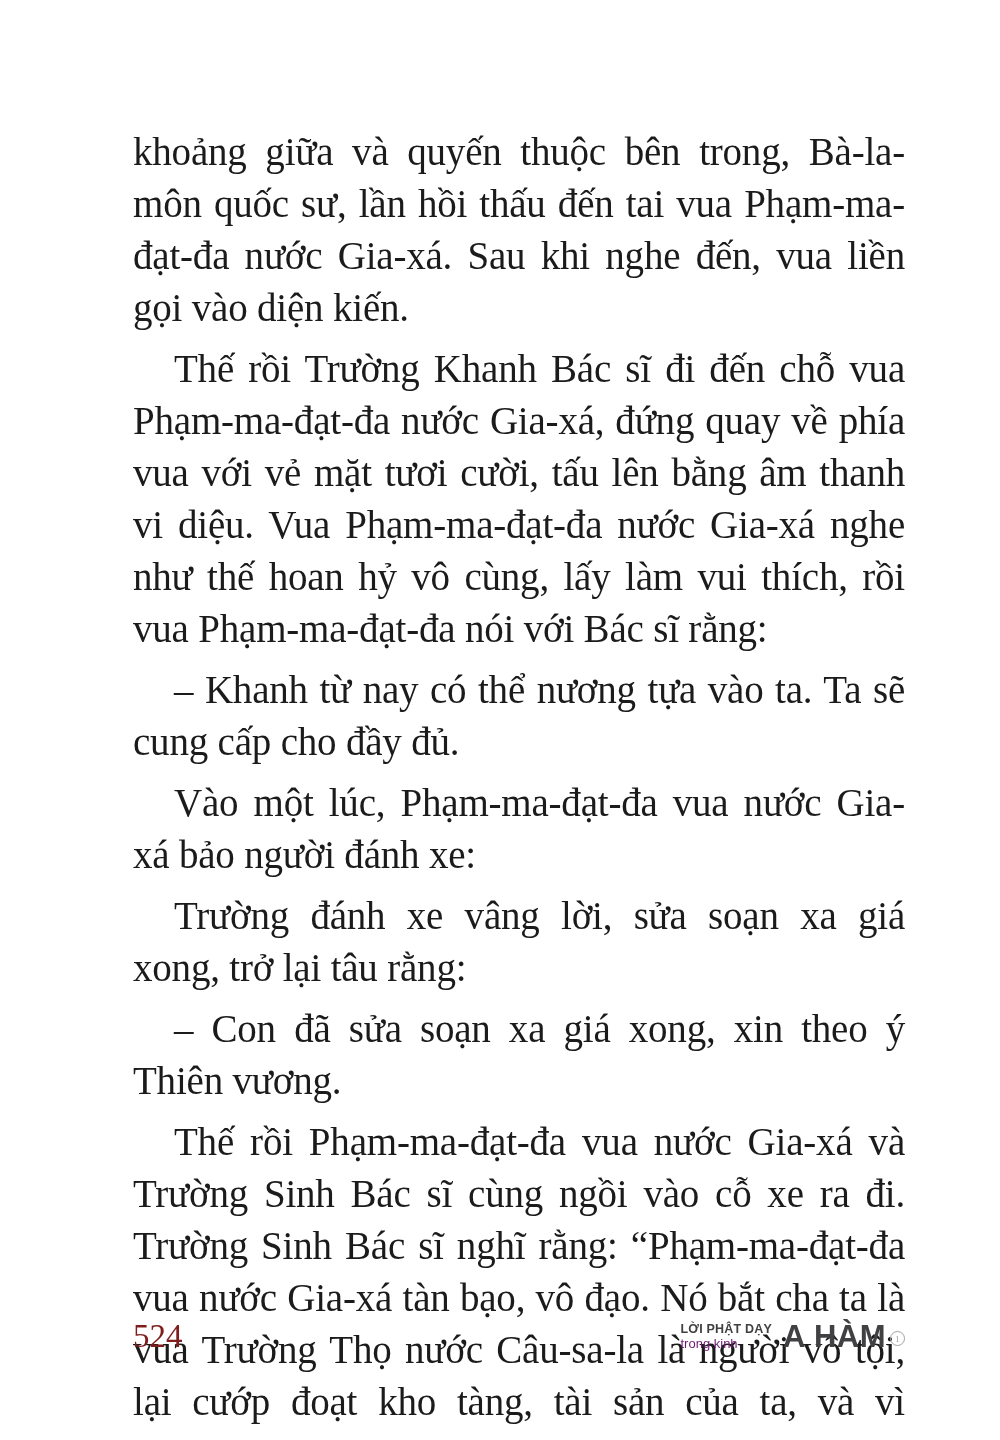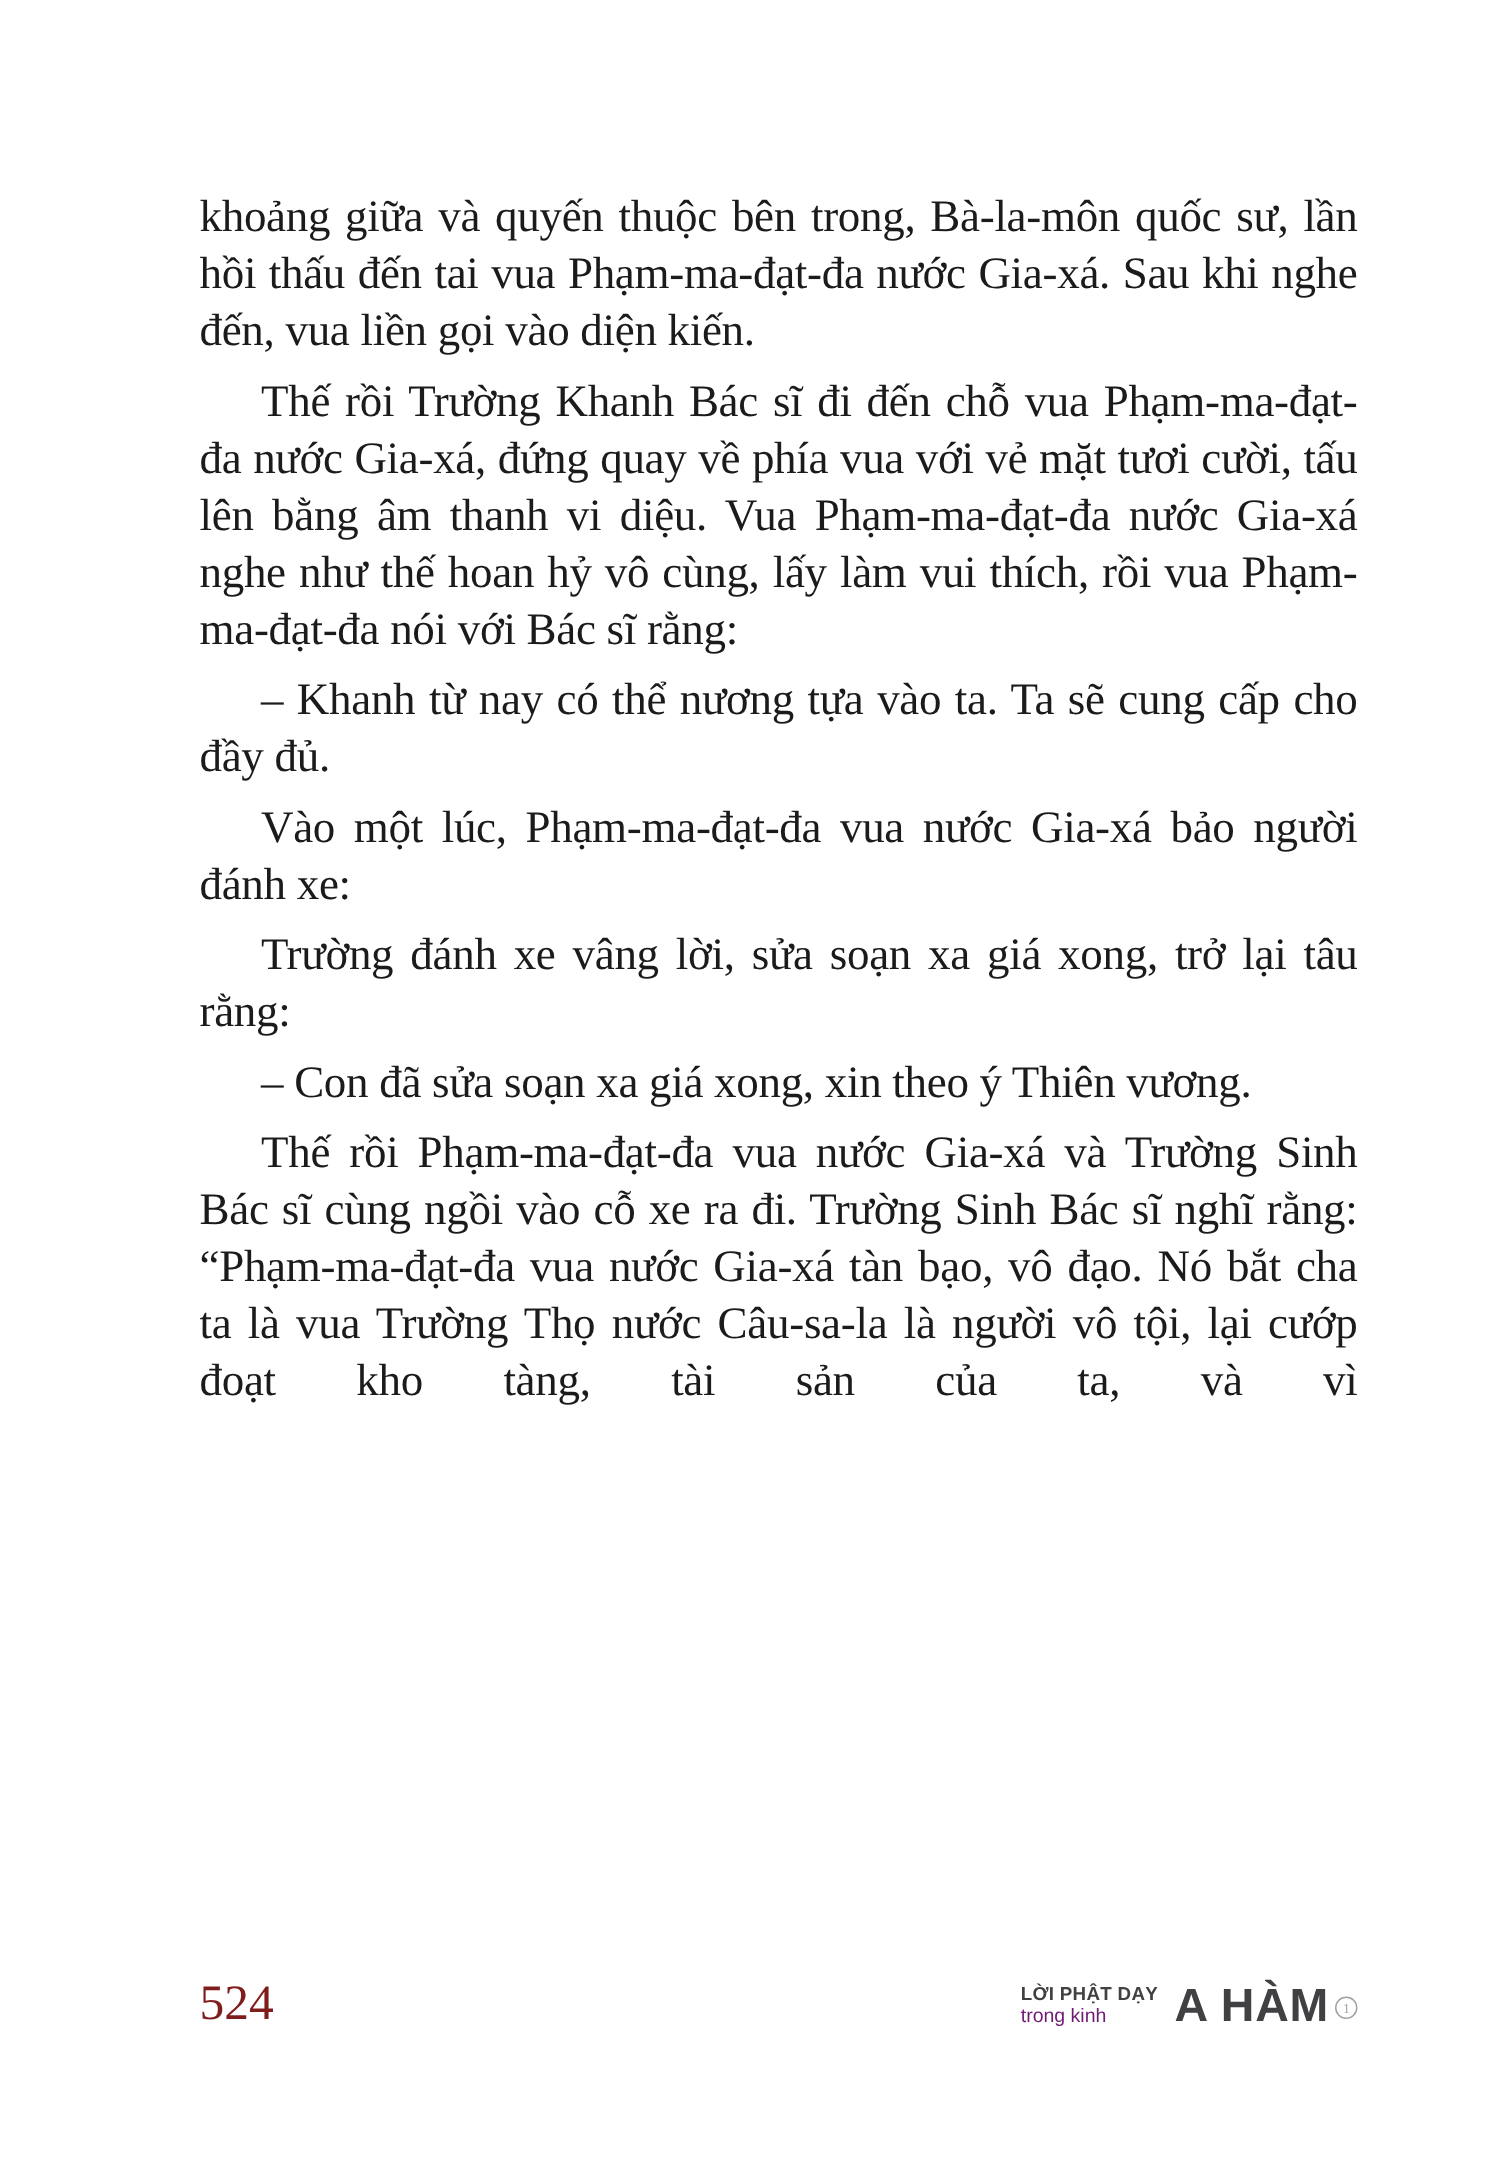--- a/index.html
+++ b/index.html
@@ -16,22 +16,22 @@
   }
   .text-block {
     position: absolute;
     top: 126px;
     left: 133px;
     width: 772px;
   }
   .text-block p {
     margin: 0 0 9px 0;
     font-family: "Liberation Serif", "DejaVu Serif", serif;
-    font-size: 30px;
-    line-height: 38px;
+    font-size: 39px;
+    line-height: 52px;
     color: #1b1b1b;
     text-align: justify;
     text-indent: 41px;
     letter-spacing: -0.2px;
   }
   .text-block p.no-indent {
     text-indent: 0;
   }
   .text-block p.fill-last {
     text-align-last: justify;

